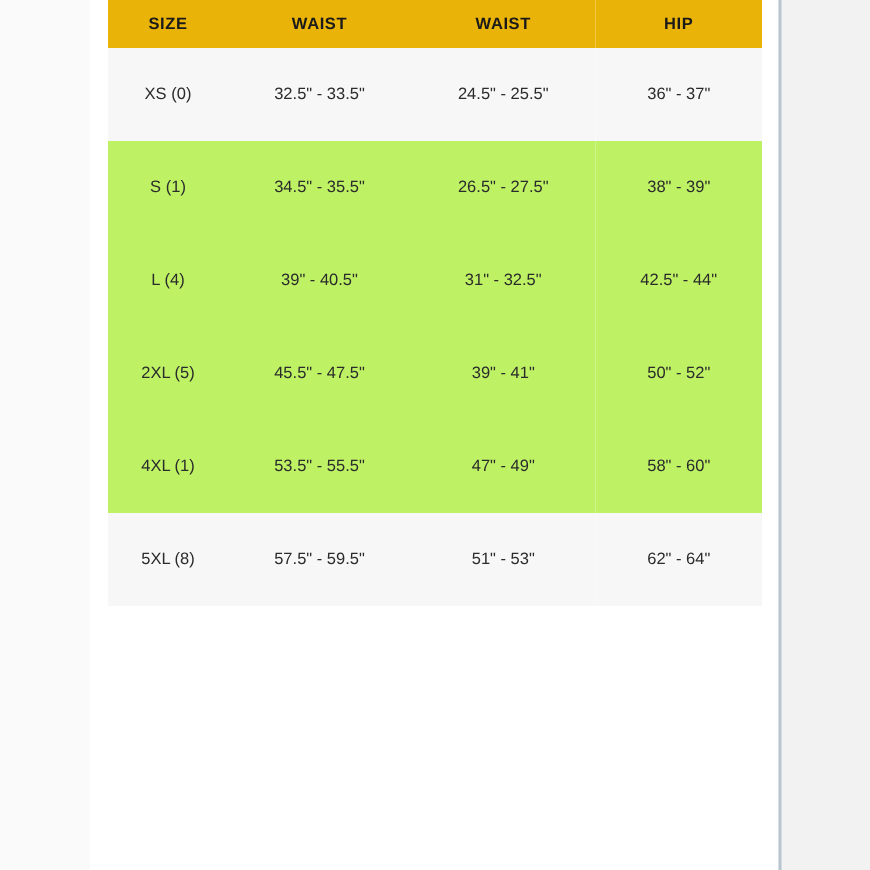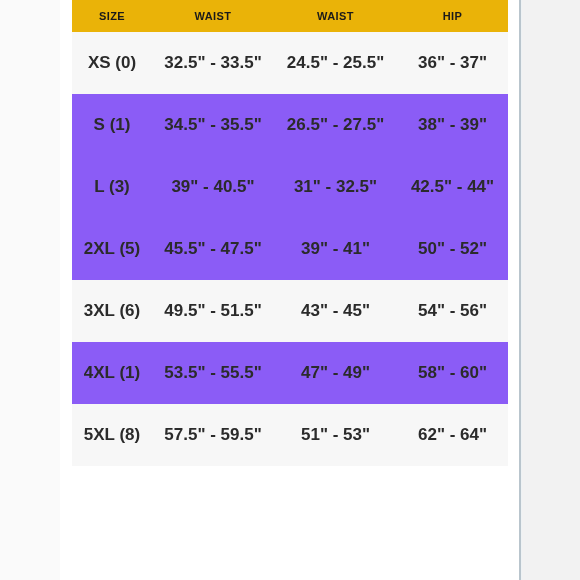--- a/index.html
+++ b/index.html
@@ -93,30 +93,30 @@
     height: 32px;
     font-size: 11px;
     font-weight: bold;
     letter-spacing: 0.4px;
     color: #1a1a1a;
     background: #eab308;
   }
 
   .size-table tbody td {
     height: 62px;
-    font-size: 17px;
-    font-weight: bold;
+    font-size: 11px;
+    font-weight: normal;
     color: #2b2b2b;
   }
 
   .size-table tbody tr.row-alt td {
     background: #f7f7f7;
   }
   .size-table tbody tr.row-plain td {
-    background: #8b5cf6;
+    background: #bef264;
   }
 
   
   .col-size  { width: 80px; }
   .col-chest { width: 122px; }
   .col-waist { width: 123px; }
   .col-hip   { width: 111px; }
 </style>
 </head>
 <body>
@@ -148,36 +148,30 @@
           <td>24.5" - 25.5"</td>
           <td>36" - 37"</td>
         </tr>
         <tr class="row-plain">
           <td>S (1)</td>
           <td>34.5" - 35.5"</td>
           <td>26.5" - 27.5"</td>
           <td>38" - 39"</td>
         </tr>
         <tr class="row-plain">
-          <td>L (3)</td>
+          <td>L (4)</td>
           <td>39" - 40.5"</td>
           <td>31" - 32.5"</td>
           <td>42.5" - 44"</td>
         </tr>
         <tr class="row-plain">
           <td>2XL (5)</td>
           <td>45.5" - 47.5"</td>
           <td>39" - 41"</td>
           <td>50" - 52"</td>
-        </tr>
-        <tr class="row-alt">
-          <td>3XL (6)</td>
-          <td>49.5" - 51.5"</td>
-          <td>43" - 45"</td>
-          <td>54" - 56"</td>
         </tr>
         <tr class="row-plain">
           <td>4XL (1)</td>
           <td>53.5" - 55.5"</td>
           <td>47" - 49"</td>
           <td>58" - 60"</td>
         </tr>
         <tr class="row-alt">
           <td>5XL (8)</td>
           <td>57.5" - 59.5"</td>

